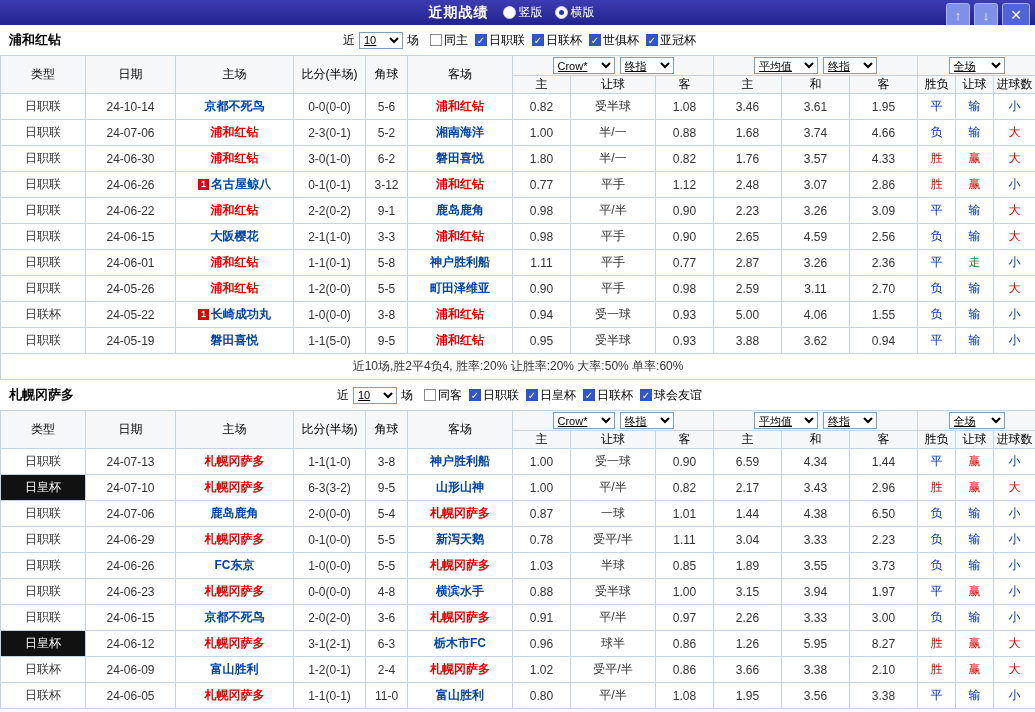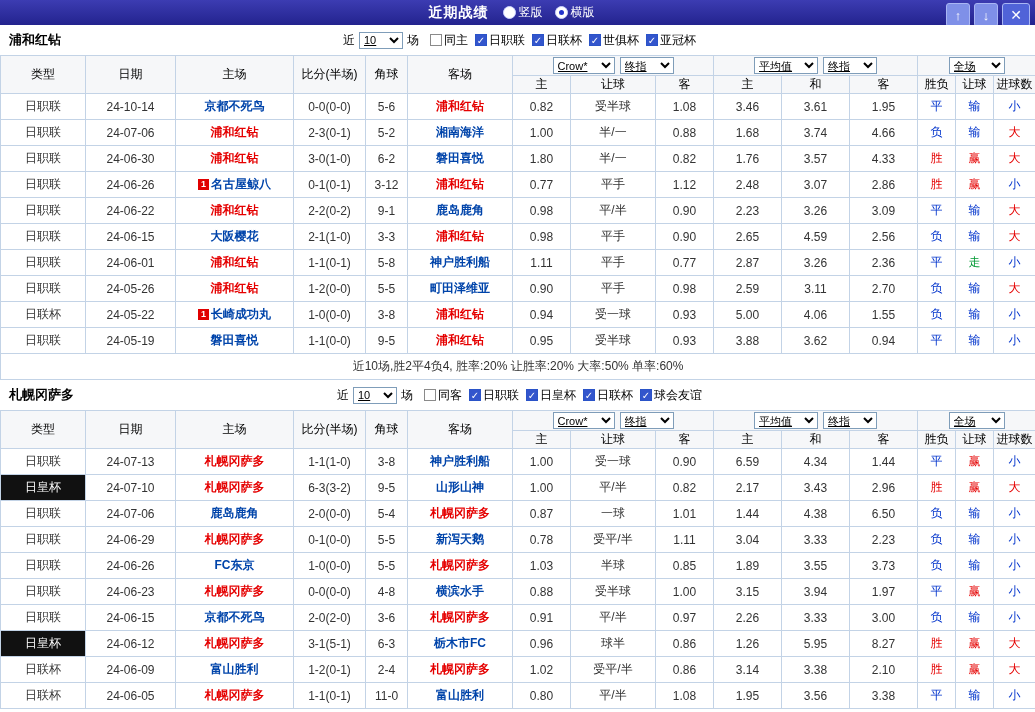--- a/index.html
+++ b/index.html
@@ -312,21 +312,21 @@
             <td class="num">4.06</td>
             <td class="num">1.55</td>
             <td class="res b">负</td>
             <td class="res b">输</td>
             <td class="res b">小</td>
           </tr>
           <tr>
             <td class="type">日职联</td>
             <td class="date">24-05-19</td>
             <td class="teamcell opp"><span>磐田喜悦</span></td>
-            <td class="score">1-1(0-0)</td>
+            <td class="score">1-1(5-0)</td>
             <td class="corner">9-5</td>
             <td class="teamcell self"><span>浦和红钻</span></td>
             <td class="num">0.95</td>
             <td class="num">受半球</td>
             <td class="num">0.93</td>
             <td class="num">3.88</td>
             <td class="num">3.62</td>
             <td class="num">0.94</td>
             <td class="res b">平</td>
             <td class="res b">输</td>
@@ -548,21 +548,21 @@
             <td class="num">3.33</td>
             <td class="num">3.00</td>
             <td class="res b">负</td>
             <td class="res b">输</td>
             <td class="res b">小</td>
           </tr>
           <tr>
             <td class="type dark">日皇杯</td>
             <td class="date">24-06-12</td>
             <td class="teamcell self"><span>札幌冈萨多</span></td>
-            <td class="score">3-1(5-1)</td>
+            <td class="score">3-1(2-1)</td>
             <td class="corner">6-3</td>
             <td class="teamcell opp"><span>栃木市FC</span></td>
             <td class="num">0.96</td>
             <td class="num">球半</td>
             <td class="num">0.86</td>
             <td class="num">1.26</td>
             <td class="num">5.95</td>
             <td class="num">8.27</td>
             <td class="res r">胜</td>
             <td class="res r">赢</td>
@@ -571,21 +571,21 @@
           <tr>
             <td class="type">日联杯</td>
             <td class="date">24-06-09</td>
             <td class="teamcell opp"><span>富山胜利</span></td>
             <td class="score">1-2(0-1)</td>
             <td class="corner">2-4</td>
             <td class="teamcell self"><span>札幌冈萨多</span></td>
             <td class="num">1.02</td>
             <td class="num">受平/半</td>
             <td class="num">0.86</td>
-            <td class="num">3.14</td>
+            <td class="num">3.66</td>
             <td class="num">3.38</td>
             <td class="num">2.10</td>
             <td class="res r">胜</td>
             <td class="res r">赢</td>
             <td class="res r">大</td>
           </tr>
           <tr>
             <td class="type">日联杯</td>
             <td class="date">24-06-05</td>
             <td class="teamcell self"><span>札幌冈萨多</span></td>

